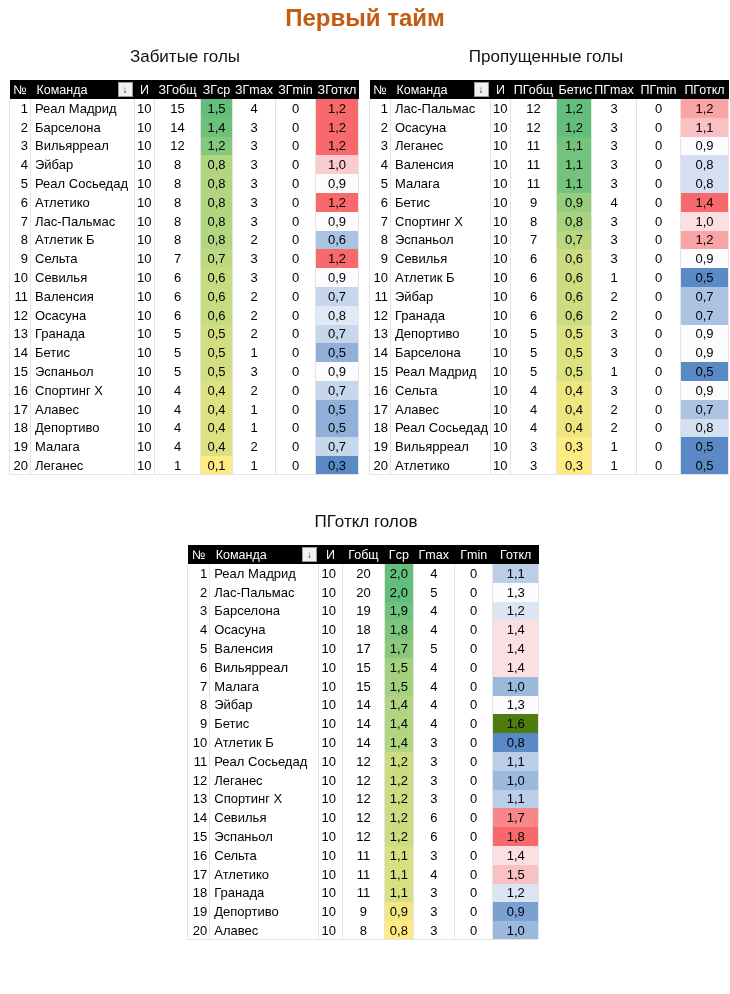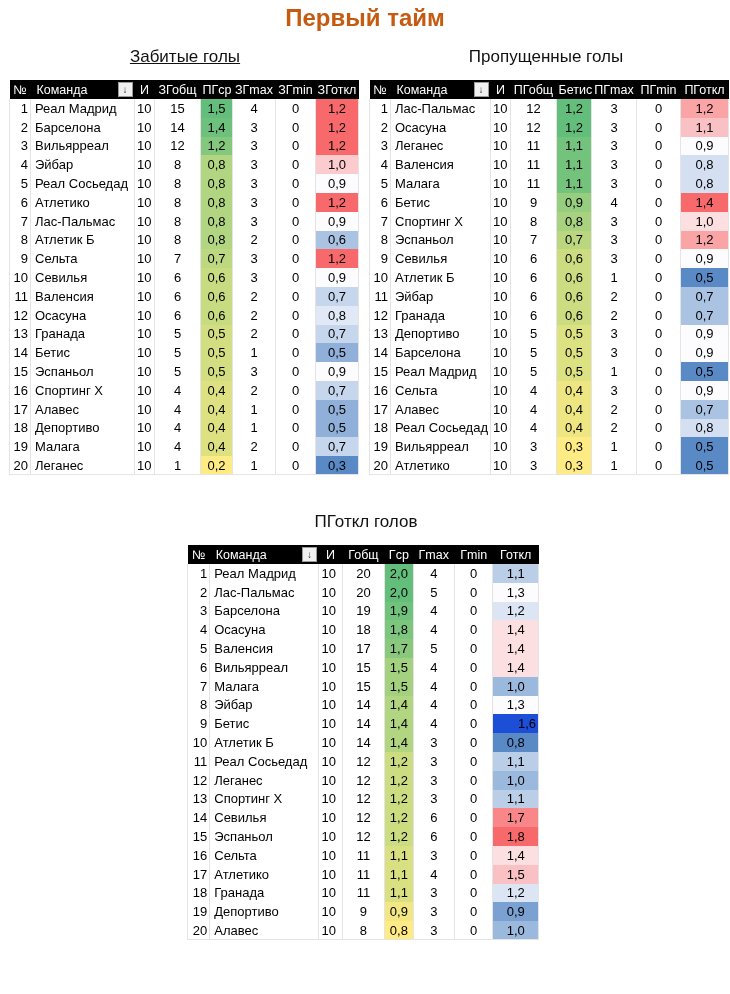--- a/index.html
+++ b/index.html
@@ -31,42 +31,42 @@
     border-left: 1px solid #e4e4e4; border-right: 1px solid #e4e4e4;
   }
   table.st td.team { text-align: left; padding-left: 4px; }
   table.st tbody tr:last-child td { border-bottom: 1px solid #e4e4e4; }
 </style>
 </head>
 <body>
 
 <div class="main-title">Первый тайм</div>
 
-<div class="sec-title" style="left:20px; top:47px; width:330px;text-decoration:underline;">Забитые голы</div>
+<div class="sec-title" style="left:20px; top:47px; width:330px;">Забитые голы</div>
 <div class="sec-title" style="left:370px; top:47px; width:352px;">Пропущенные голы</div>
 <div class="sec-title" style="left:190px; top:512px; width:352px;">ПГоткл голов</div>
 
 <table class="st" style="left:9px; top:80px; width:343px;">
   <colgroup>
     <col style="width:21px">
       <col style="width:104px">
       <col style="width:20px">
       <col style="width:46px">
     <col style="width:32px">
       <col style="width:43px">
       <col style="width:40px">
       <col style="width:43px">
   </colgroup>
   <thead>
       <tr>
         <th><span>№</span></th>
         <th class="team-h"><span>Команда</span><span class="sort-btn">↓</span></th>
         <th><span>И</span></th>
         <th><span>ЗГобщ</span></th>
-        <th><span>ПГср</span></th>
+        <th><span>ЗГср</span></th>
         <th><span>ЗГmax</span></th>
         <th><span>ЗГmin</span></th>
         <th><span>ЗГоткл</span></th>
       </tr>
     </thead>
   <tbody>
       <tr>
         <td style="text-align: right;">1</td>
         <td class="team">Реал Мадрид</td>
         <td style="text-align: left;">10</td>
@@ -254,21 +254,21 @@
         <td style="background: rgb(222, 225, 130);">0,4</td>
         <td>2</td>
         <td>0</td>
         <td style="background: rgb(198, 214, 236);">0,7</td>
       </tr>
       <tr>
         <td style="text-align: right;">20</td>
         <td class="team">Леганес</td>
         <td style="text-align: left;">10</td>
         <td>1</td>
-        <td style="background: rgb(255, 235, 132);">0,2</td>
+        <td style="background: rgb(255, 235, 132);">0,1</td>
         <td>1</td>
         <td>0</td>
         <td style="background: rgb(90, 138, 198);">0,3</td>
       </tr>
     </tbody>
 </table>
 
 <table class="st" style="left:369px; top:80px; width:353px;">
   <colgroup>
     <col style="width:21px">
@@ -601,21 +601,21 @@
         <td style="background: rgb(252, 252, 255);">1,3</td>
       </tr>
       <tr>
         <td style="text-align: right;">9</td>
         <td class="team">Бетис</td>
         <td style="text-align: left;">10</td>
         <td>14</td>
         <td style="background: rgb(177, 213, 128);">1,4</td>
         <td>4</td>
         <td>0</td>
-        <td style="background: #1d4ed8; text-align: right;">1,6</td>
+        <td style="background: #4d7c0f;">1,6</td>
       </tr>
       <tr>
         <td style="text-align: right;">10</td>
         <td class="team">Атлетик Б</td>
         <td style="text-align: left;">10</td>
         <td>14</td>
         <td style="background: rgb(177, 213, 128);">1,4</td>
         <td>3</td>
         <td>0</td>
         <td style="background: rgb(90, 138, 198);">0,8</td>

